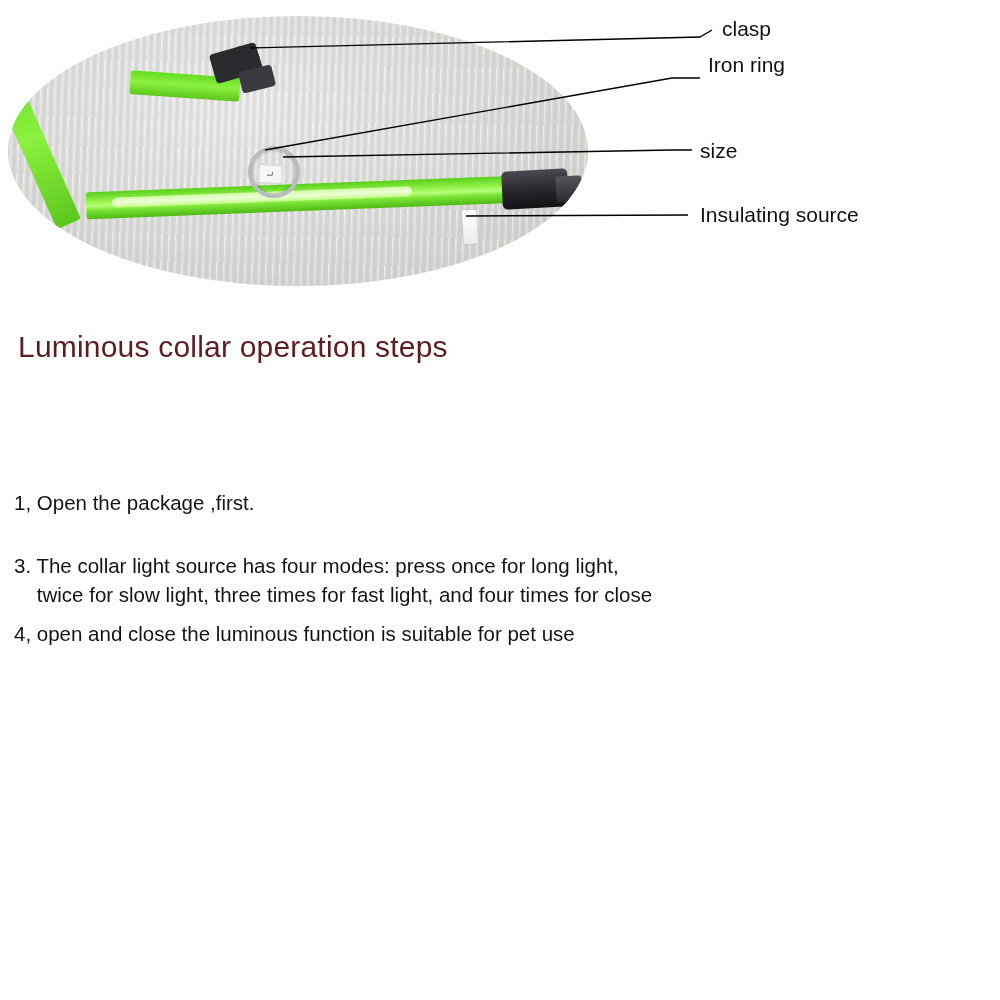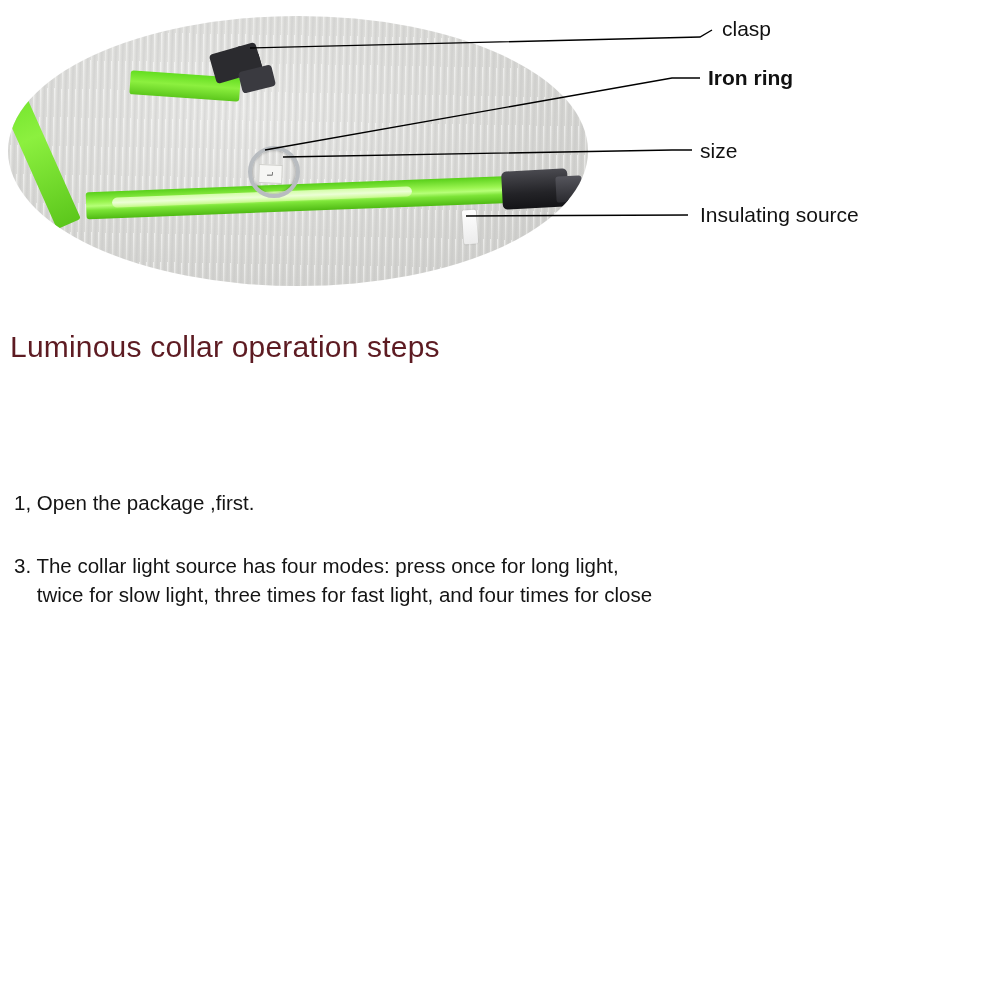--- a/index.html
+++ b/index.html
@@ -187,28 +187,28 @@
   }
 
   .callout {
     position: absolute;
     font-size: 21px;
     color: #111;
     white-space: nowrap;
     font-family: "Liberation Sans", sans-serif;
   }
   .callout-clasp { left: 722px; top: 17px; }
-  .callout-iron  { left: 708px; top: 66px; font-weight: bold; }
+  .callout-iron  { left: 708px; top: 53px; }
   .callout-size  { left: 700px; top: 139px; }
   .callout-insul { left: 700px; top: 203px; }
 
   
   #heading {
     position: absolute;
-    left: 10px;
+    left: 18px;
     top: 330px;
     font-size: 30px;
     color: #5d1b22;
     font-family: "Liberation Sans", sans-serif;
     letter-spacing: 0.2px;
   }
 
   
   #steps {
     position: absolute;
@@ -270,13 +270,14 @@
   <div class="callout callout-size">size</div>
   <div class="callout callout-insul">Insulating source</div>
 </div>
 
 <div id="heading">Luminous collar operation steps</div>
 
 <div id="steps">
   <div class="step">1, Open the package ,first.</div>
   <div class="step indent-second">3. The collar light source has four modes: press once for long light,
     twice for slow light, three times for fast light, and four times for close</div>
+  <div class="step">4, open and close the luminous function is suitable for pet use</div>
 </div>
 
 </body></html>

